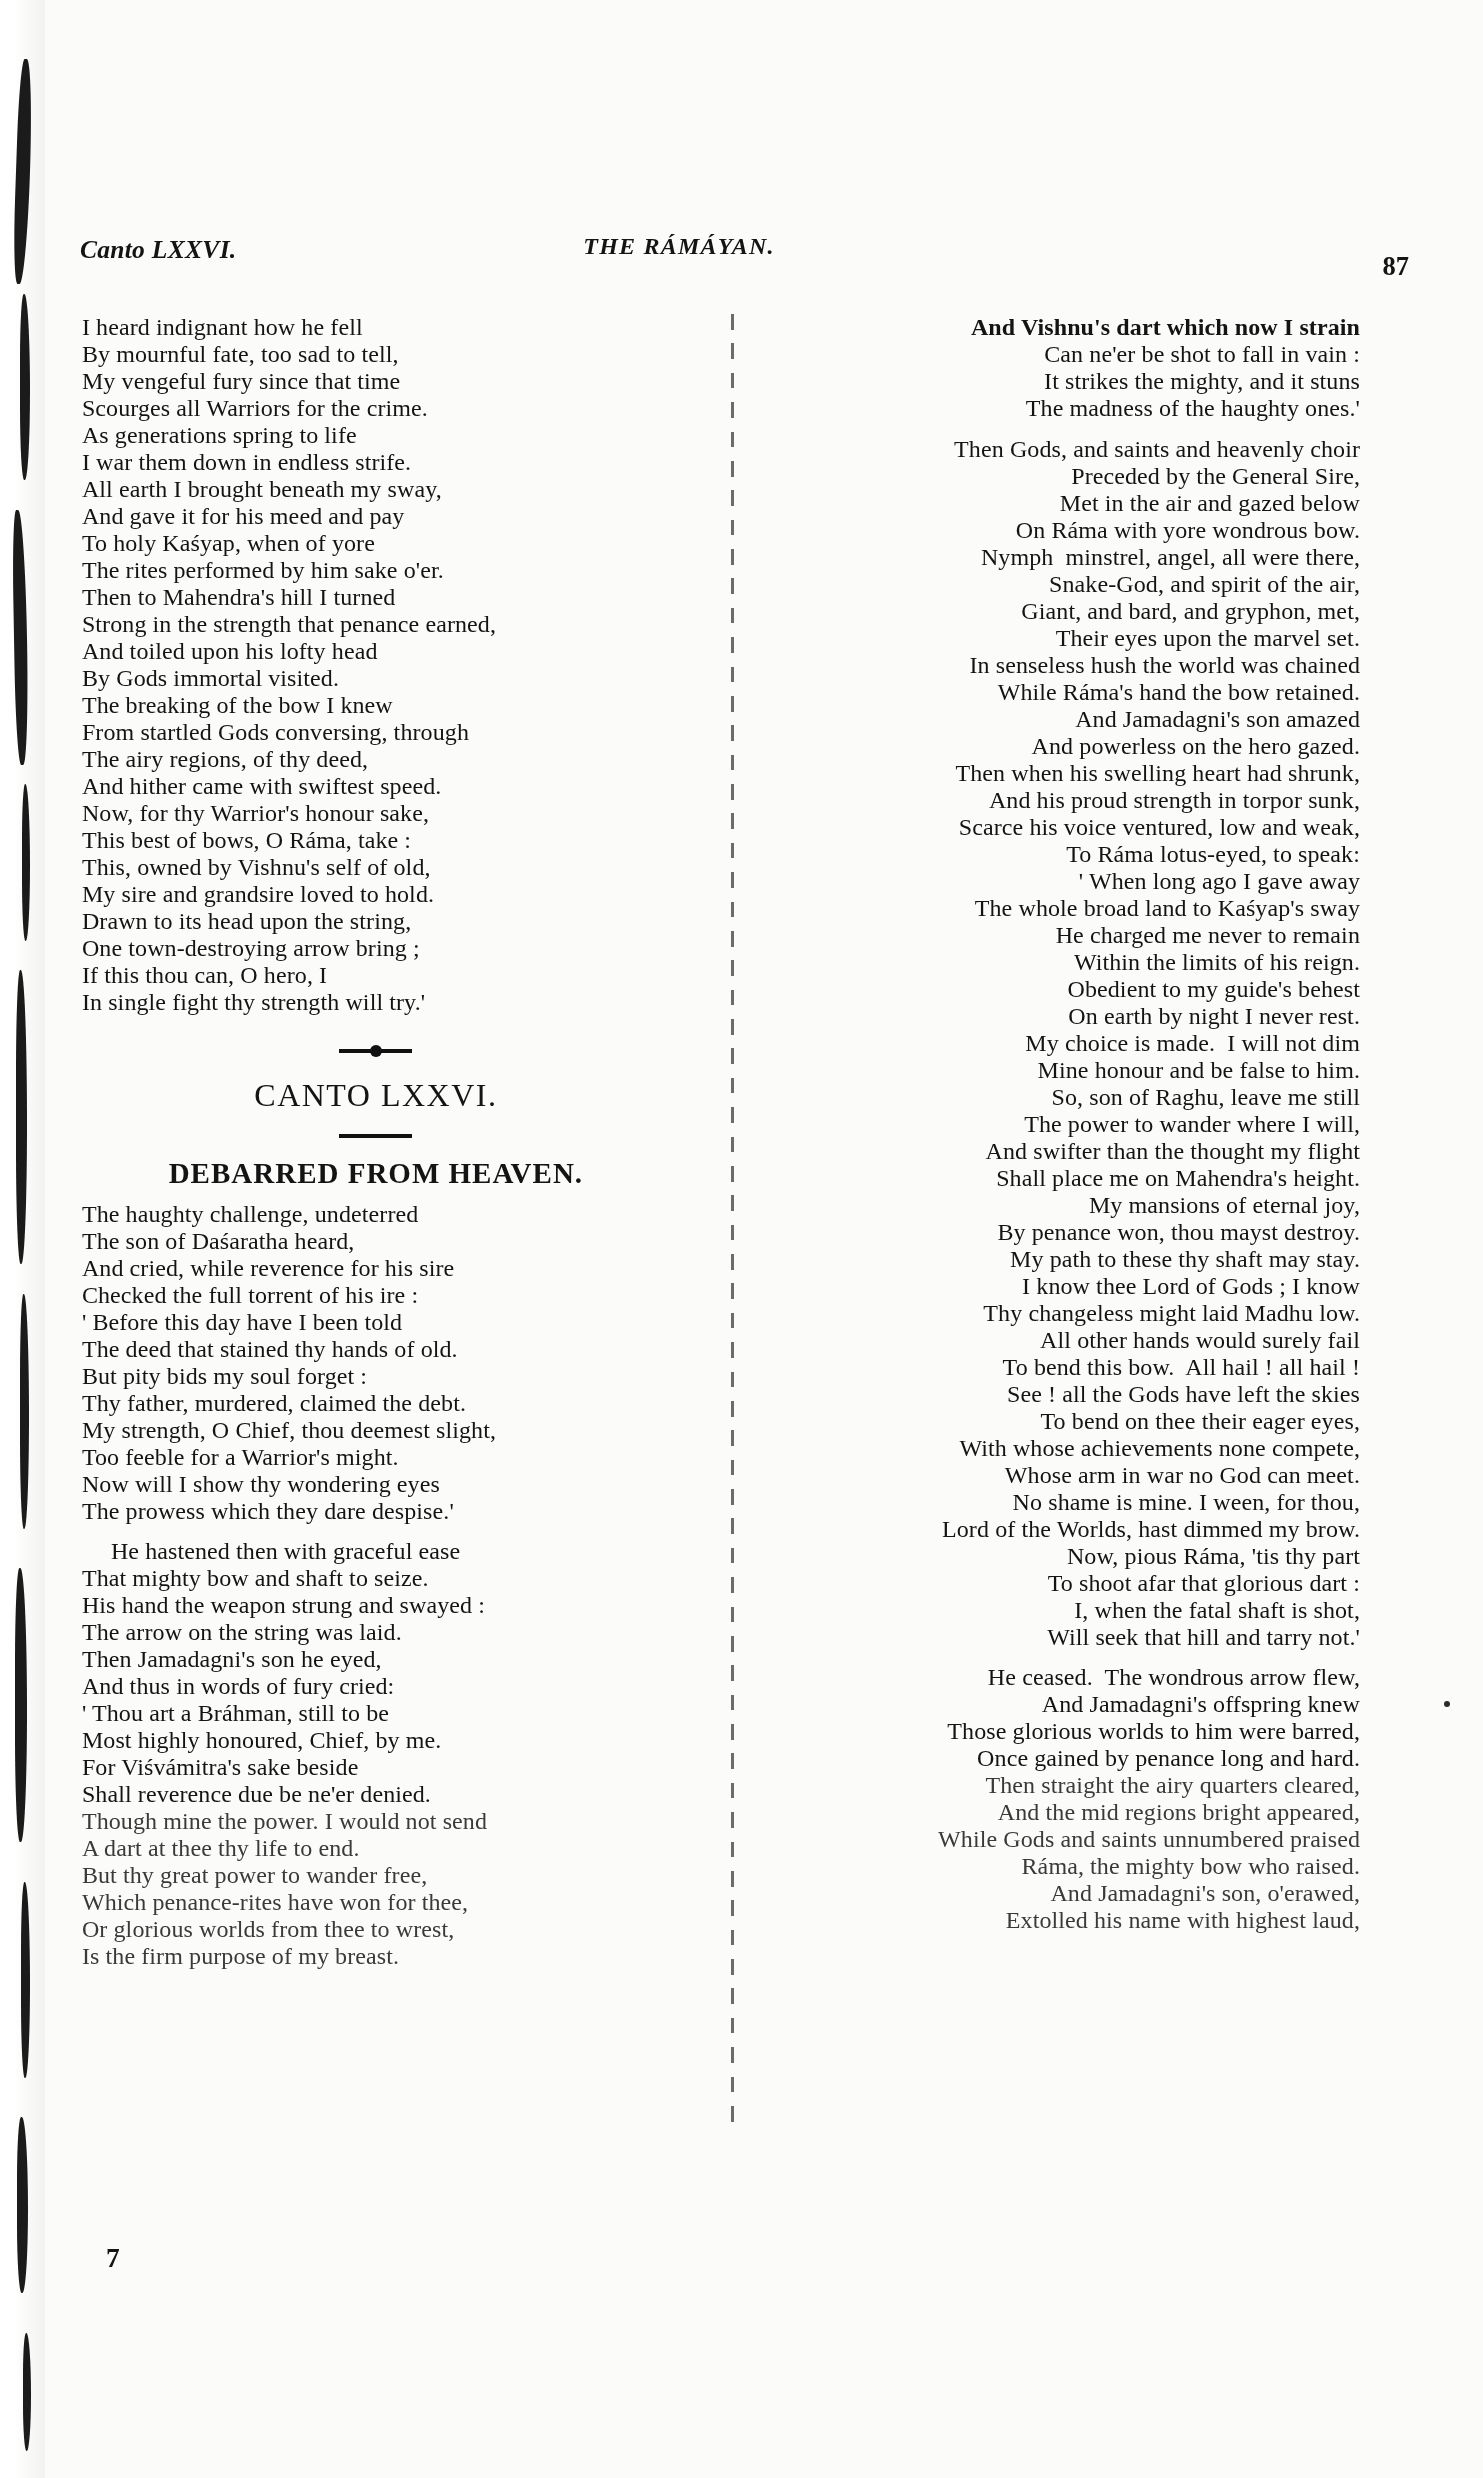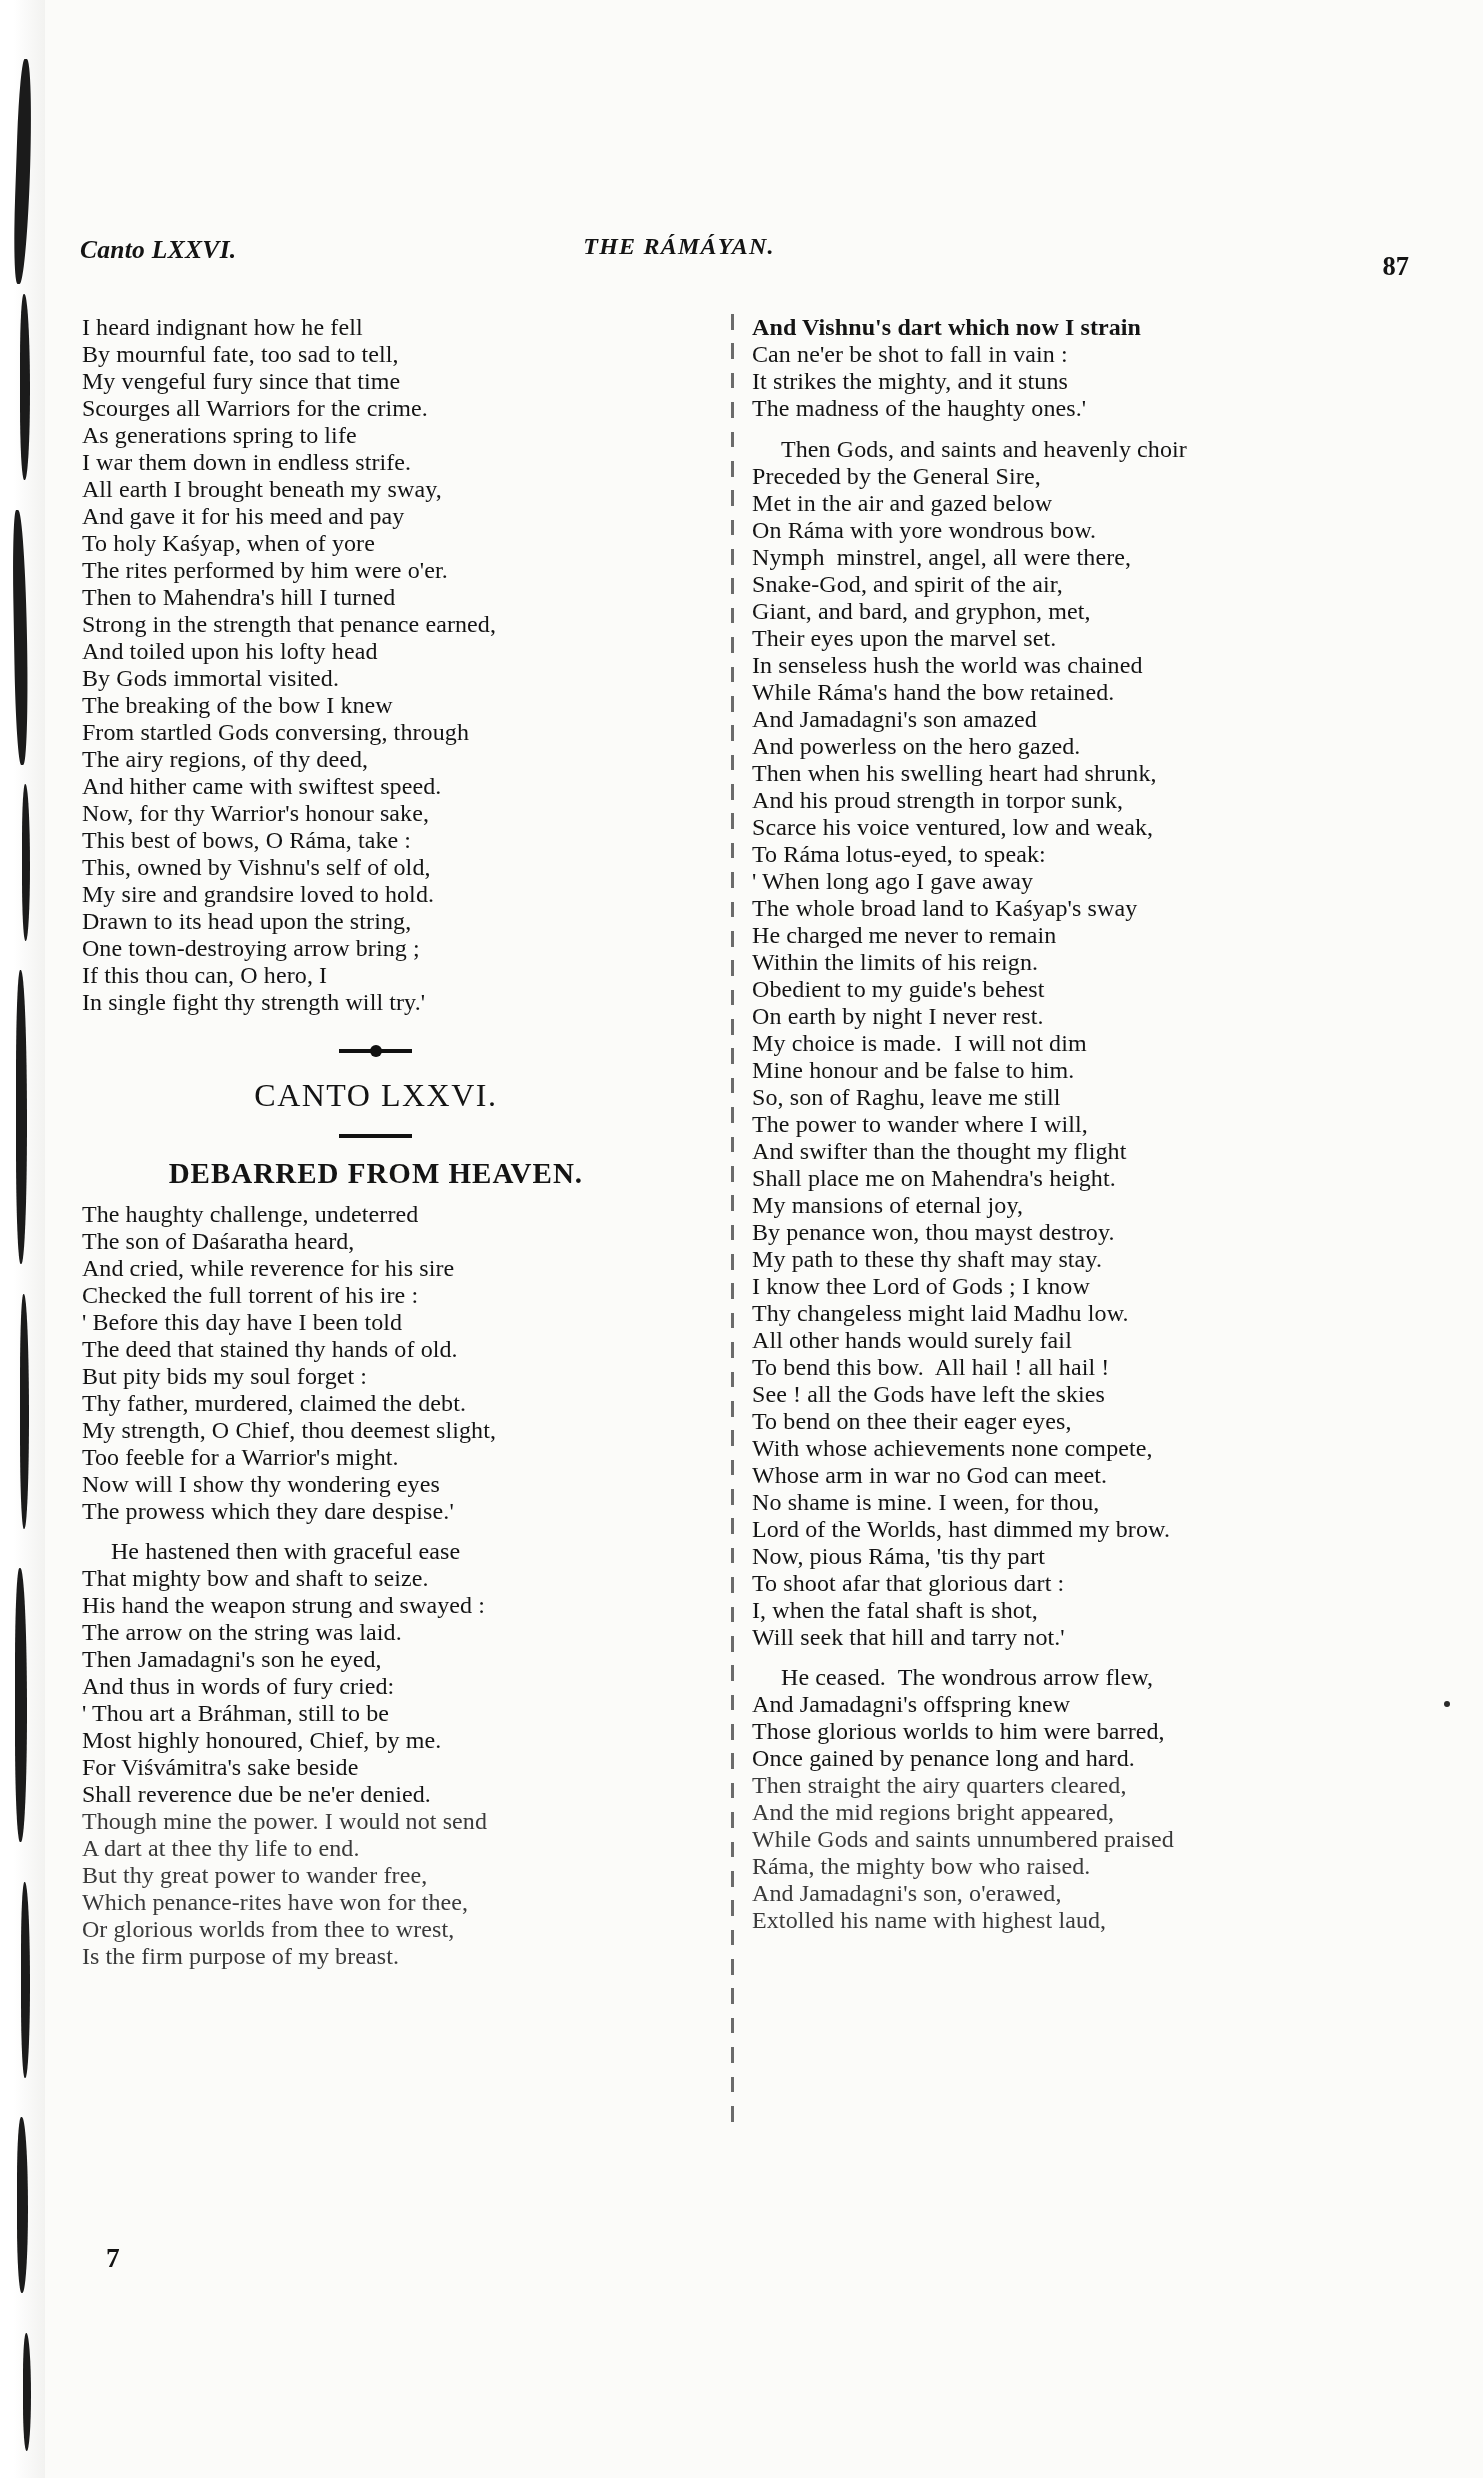--- a/index.html
+++ b/index.html
@@ -87,21 +87,21 @@
 
   
   .col {
     position: absolute;
     top: 314px;
     font-size: 24px;
     line-height: 27px;
     letter-spacing: 0.1px;
   }
   .col-left  { left: 5.9px;   width: 588px; }
-  .col-right { left: 676px; width: 608px; }
+  .col-right { left: 676px; width: 608px; text-align: right; }
 
   .verse-line {
     white-space: pre;
     margin: 0;
   }
   .indent { padding-left: 29px; }
 
   .rule {
     width: 73px;
     height: 3.9px;
@@ -273,21 +273,21 @@
       <div>
         <div class="verse-line">I heard indignant how he fell</div>
         <div class="verse-line">By mournful fate, too sad to tell,</div>
         <div class="verse-line">My vengeful fury since that time</div>
         <div class="verse-line">Scourges all Warriors for the crime.</div>
         <div class="verse-line">As generations spring to life</div>
         <div class="verse-line">I war them down in endless strife.</div>
         <div class="verse-line">All earth I brought beneath my sway,</div>
         <div class="verse-line">And gave it for his meed and pay</div>
         <div class="verse-line">To holy Kaśyap, when of yore</div>
-        <div class="verse-line">The rites performed by him were o'er.</div>
+        <div class="verse-line">The rites performed by him sake o'er.</div>
         <div class="verse-line">Then to Mahendra's hill I turned</div>
         <div class="verse-line">Strong in the strength that penance earned,</div>
         <div class="verse-line">And toiled upon his lofty head</div>
         <div class="verse-line">By Gods immortal visited.</div>
         <div class="verse-line">The breaking of the bow I knew</div>
         <div class="verse-line">From startled Gods conversing, through</div>
         <div class="verse-line">The airy regions, of thy deed,</div>
         <div class="verse-line">And hither came with swiftest speed.</div>
         <div class="verse-line">Now, for thy Warrior's honour sake,</div>
         <div class="verse-line">This best of bows, O Ráma, take :</div>

